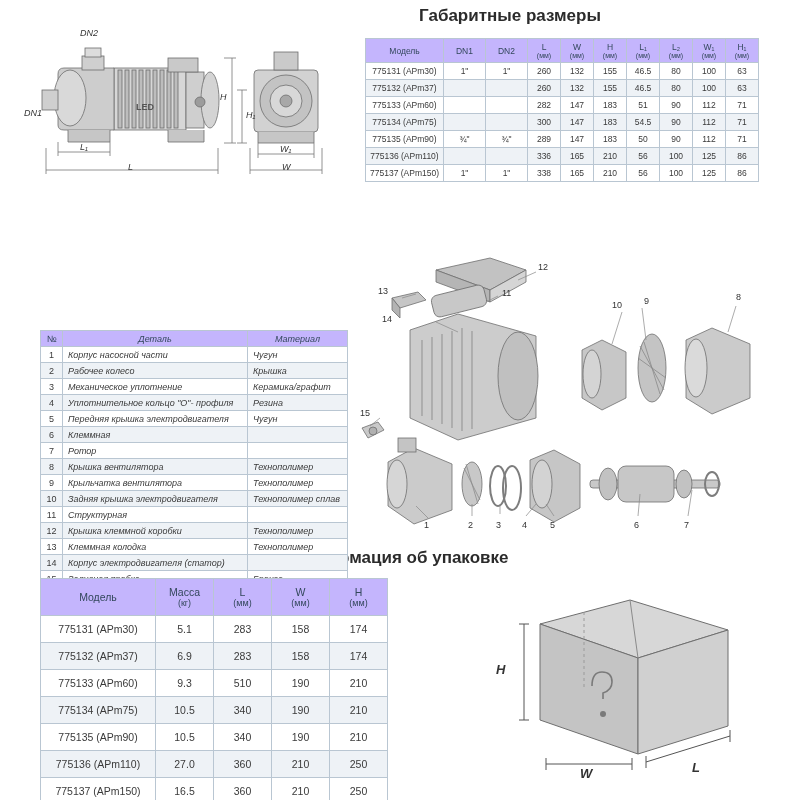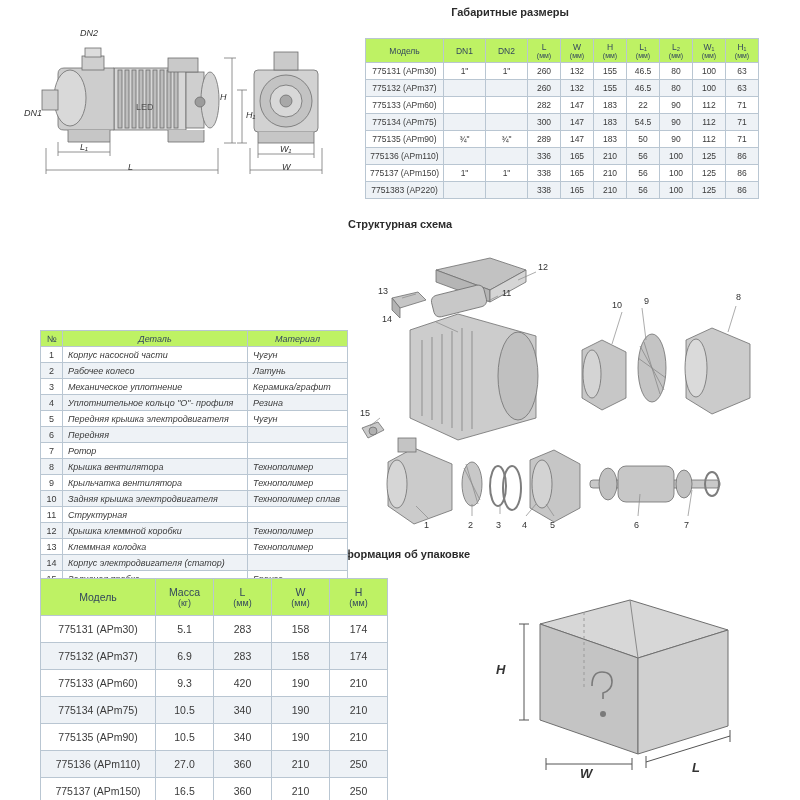--- a/index.html
+++ b/index.html
@@ -8,37 +8,37 @@
     width: 800px; height: 800px;
     background: #ffffff;
     font-family: "Liberation Sans", sans-serif;
     color: #333;
   }
   .page { position: relative; width: 800px; height: 800px; overflow: hidden; }
 
   
   .section-title {
     text-align: center;
-    font-size: 11px;
+    font-size: 17px;
     font-weight: bold;
     color: #2b2b2b;
   }
   #title-dim  { position: absolute; left: 300px; top: 6px;  width: 420px; }
   #title-str  { position: absolute; left: 160px; top: 218px; width: 480px; }
   #title-pack { position: absolute; left: 150px; top: 548px; width: 500px; }
 
   
   table { border-collapse: collapse; }
   .tbl th, .tbl td {
     border: 1px solid #b9c6d2;
     text-align: center;
     color: #3a3a3a;
   }
   .tbl thead th {
-    background: #bef264;
+    background: #c4b5fd;
     color: #33475c;
     font-weight: normal;
     margin-left: 10px;
   }
   .tbl tbody tr.alt td { background: #eef2f6; }
   .tbl tbody tr td { background: #ffffff; }
 
   
   #dim-table { position: absolute; left: 365px; top: 38px; font-size: 8.5px; }
   #dim-table th, #dim-table td { padding: 3px 2px; }
@@ -76,21 +76,20 @@
   #dim-draw { left: 18px; top: 30px; width: 330px; height: 165px; }
   #exploded { left: 340px; top: 248px; width: 450px; height: 290px; }
   #box-draw { left: 480px; top: 590px; width: 300px; height: 190px; }
 </style>
 </head>
 <body>
 
 <div class="page">
 
   <div class="section-title" id="title-dim">Габаритные размеры</div>
-  <div class="section-title" id="title-str">Структурная схема</div>
   <div class="section-title" id="title-pack">Информация об упаковке</div>
 
   <div class="draw" id="dim-draw">
     <svg width="330" height="165" viewBox="0 0 330 165">
       <g fill="none" stroke="#6d6d6d" stroke-width="0.8">
 
         <rect x="96" y="38" width="72" height="62" fill="#d7d7d7"></rect>
         <rect x="100" y="40" width="4" height="58" fill="#bdbdbd"></rect>
         <rect x="107" y="40" width="4" height="58" fill="#bdbdbd"></rect>
         <rect x="114" y="40" width="4" height="58" fill="#bdbdbd"></rect>
@@ -136,21 +135,21 @@
         <line x1="214" y1="28" x2="214" y2="113" stroke="#777"></line>
         <line x1="206" y1="28" x2="218" y2="28" stroke="#777"></line>
         <line x1="206" y1="113" x2="218" y2="113" stroke="#777"></line>
         <line x1="224" y1="60" x2="224" y2="113" stroke="#777"></line>
         <line x1="219" y1="60" x2="229" y2="60" stroke="#777"></line>
         <line x1="219" y1="113" x2="229" y2="113" stroke="#777"></line>
       </g>
     </svg>
     <div class="lbl i" style="left:62px; top:-2px;">DN2</div>
     <div class="lbl i" style="left:6px;  top:78px;">DN1</div>
-    <div class="lbl" style="left:118px; top:72px; font-weight:normal; color:#555;text-align:center;">LED</div>
+    <div class="lbl" style="left:118px; top:72px; font-weight:bold; color:#555;text-align:center;">LED</div>
     <div class="lbl i" style="left:202px; top:62px;">H</div>
     <div class="lbl i" style="left:228px; top:80px;">H₁</div>
     <div class="lbl i" style="left:62px;  top:112px;">L₁</div>
     <div class="lbl i" style="left:110px; top:132px;">L</div>
     <div class="lbl i" style="left:262px; top:114px;">W₁</div>
     <div class="lbl i" style="left:264px; top:132px;">W</div>
   </div>
 
   <table class="tbl" id="dim-table">
     <thead>
@@ -192,21 +191,21 @@
           <td class="num">100</td>
           <td class="num">63</td>
         </tr>
         <tr>
           <td class="model">775133 (APm60)</td>
           <td class="dn"></td>
           <td class="dn"></td>
           <td class="num">282</td>
           <td class="num">147</td>
           <td class="num">183</td>
-          <td class="num">22</td>
+          <td class="num">51</td>
           <td class="num">90</td>
           <td class="num">112</td>
           <td class="num">71</td>
         </tr>
         <tr class="alt">
           <td class="model">775134 (APm75)</td>
           <td class="dn"></td>
           <td class="dn"></td>
           <td class="num">300</td>
           <td class="num">147</td>
@@ -245,72 +244,60 @@
           <td class="dn">1"</td>
           <td class="dn">1"</td>
           <td class="num">338</td>
           <td class="num">165</td>
           <td class="num">210</td>
           <td class="num">56</td>
           <td class="num">100</td>
           <td class="num">125</td>
           <td class="num">86</td>
         </tr>
-        <tr class="alt">
-          <td class="model">7751383 (AP220)</td>
-          <td class="dn"></td>
-          <td class="dn"></td>
-          <td class="num">338</td>
-          <td class="num">165</td>
-          <td class="num">210</td>
-          <td class="num">56</td>
-          <td class="num">100</td>
-          <td class="num">125</td>
-          <td class="num">86</td>
-        </tr>
       </tbody>
   </table>
 
   <table class="tbl" id="parts-table">
     <thead>
       <tr>
         <th class="no">№</th>
         <th class="det">Деталь</th>
         <th class="mat">Материал</th>
       </tr>
     </thead>
     <tbody id="parts-body">
         <tr>
           <td class="no">1</td>
           <td class="det">Корпус насосной части</td>
           <td class="mat">Чугун</td>
         </tr>
         <tr class="alt">
           <td class="no">2</td>
           <td class="det">Рабочее колесо</td>
-          <td class="mat">Латунь</td>
+          <td class="mat">Крышка</td>
         </tr>
         <tr>
           <td class="no">3</td>
           <td class="det">Механическое уплотнение</td>
           <td class="mat">Керамика/графит</td>
         </tr>
         <tr class="alt">
           <td class="no">4</td>
           <td class="det">Уплотнительное кольцо "О"- профиля</td>
           <td class="mat">Резина</td>
         </tr>
         <tr>
           <td class="no">5</td>
           <td class="det">Передняя крышка электродвигателя</td>
           <td class="mat">Чугун</td>
         </tr>
         <tr class="alt">
           <td class="no">6</td>
-          <td class="det">Передняя</td>
+          <td class="det">Клеммная</td>
           <td class="mat"></td>
         </tr>
         <tr>
           <td class="no">7</td>
           <td class="det">Ротор</td>
           <td class="mat"></td>
         </tr>
         <tr class="alt">
           <td class="no">8</td>
           <td class="det">Крышка вентилятора</td>
@@ -472,21 +459,21 @@
         <tr class="alt">
           <td class="model">775132 (APm37)</td>
           <td class="col">6.9</td>
           <td class="col">283</td>
           <td class="col">158</td>
           <td class="col">174</td>
         </tr>
         <tr>
           <td class="model">775133 (APm60)</td>
           <td class="col">9.3</td>
-          <td class="col">420</td>
+          <td class="col">510</td>
           <td class="col">190</td>
           <td class="col">210</td>
         </tr>
         <tr class="alt">
           <td class="model">775134 (APm75)</td>
           <td class="col">10.5</td>
           <td class="col">340</td>
           <td class="col">190</td>
           <td class="col">210</td>
         </tr>

